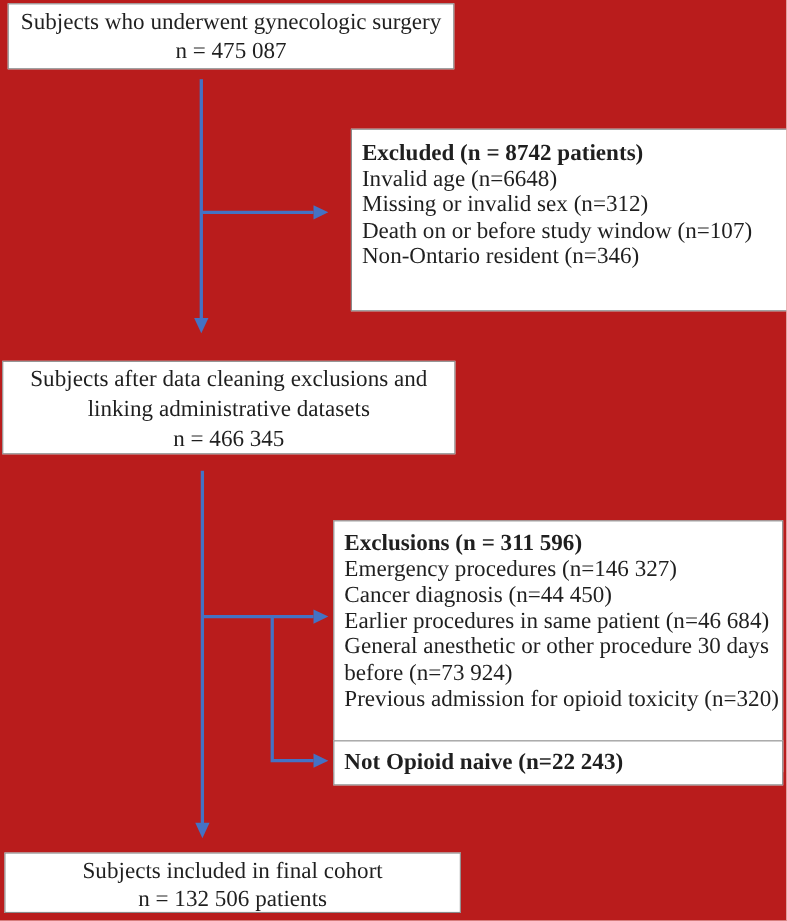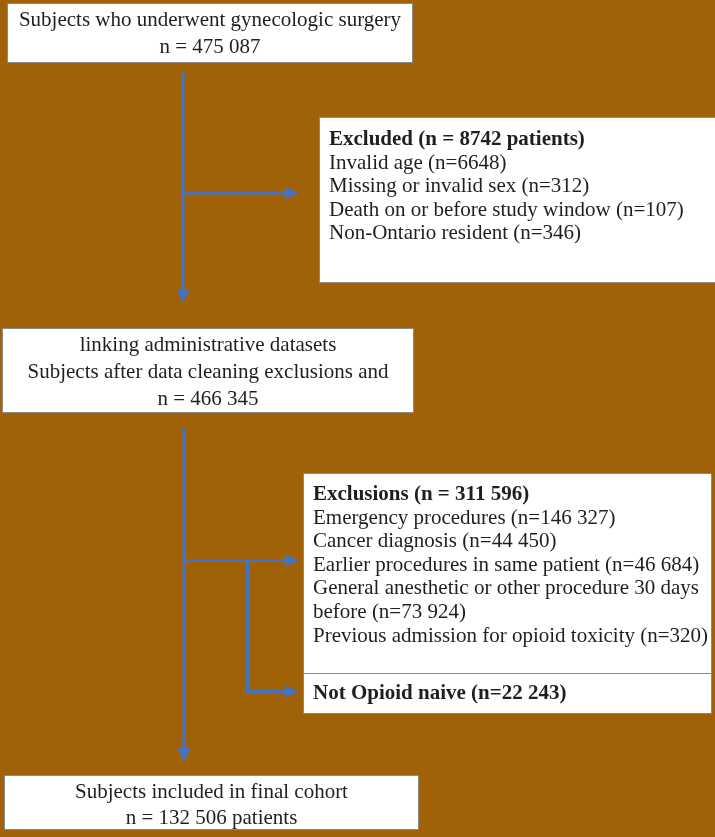--- a/index.html
+++ b/index.html
@@ -1,20 +1,20 @@
 <!DOCTYPE html>
 <html style="--arrow: #4472C4; --box-border: #8a8a8a; --text: #1f1f1f;"><head>
 <meta charset="utf-8">
 <style>
   html, body { margin: 0; padding: 0; background: #ffffff; }
   .canvas {
     position: relative;
     width: 715px;
     height: 837px;
-    background: #a16207;
+    background: #b91c1c;
     font-family: "Liberation Serif", serif;
     color: var(--text, #1f1f1f);
     overflow: hidden;
   }
   .arrows { position: absolute; left: 0; top: 0; }
   .arrows .stroke { stroke: var(--arrow, #4472C4); stroke-width: 3; fill: none; }
   .arrows .head { fill: var(--arrow, #4472C4); stroke: none; }
   .box {
     position: absolute;
     box-sizing: border-box;
@@ -66,22 +66,22 @@
 
   <div class="box box-excluded">
     <div class="bold">Excluded (n = 8742 patients)</div>
     <div>Invalid age (n=6648)</div>
     <div>Missing or invalid sex (n=312)</div>
     <div>Death on or before study window (n=107)</div>
     <div>Non-Ontario resident (n=346)</div>
   </div>
 
   <div class="box center box-cleaned">
+    <div>Subjects after data cleaning exclusions and</div>
     <div>linking administrative datasets</div>
-    <div>Subjects after data cleaning exclusions and</div>
     <div>n = 466 345</div>
   </div>
 
   <div class="box box-exclusions">
     <div class="bold">Exclusions (n = 311 596)</div>
     <div>Emergency procedures (n=146 327)</div>
     <div>Cancer diagnosis (n=44 450)</div>
     <div>Earlier procedures in same patient (n=46 684)</div>
     <div>General anesthetic or other procedure 30 days before (n=73 924)</div>
     <div>Previous admission for opioid toxicity (n=320)</div>

